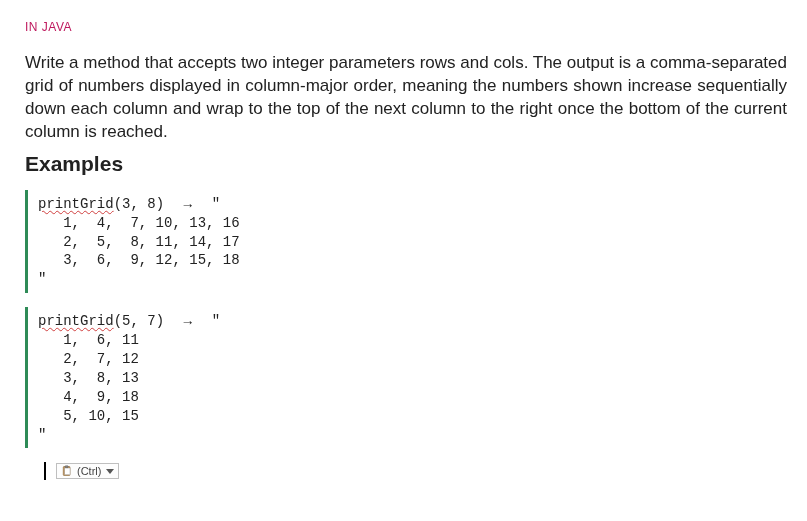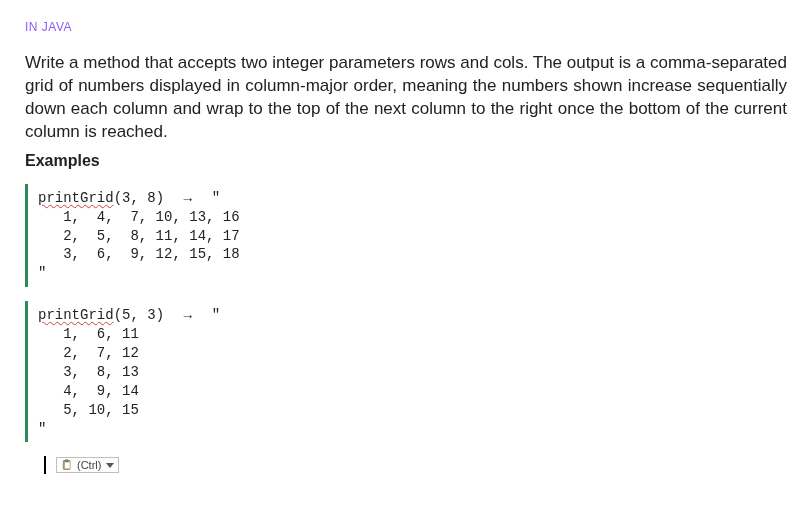--- a/index.html
+++ b/index.html
@@ -9,30 +9,30 @@
     font-size: 16px;
     color: #222;
     width: 807px;
     box-sizing: border-box;
     background: #fff;
   }
   .header-label {
     font-size: 12px;
     letter-spacing: 0.5px;
     margin-bottom: 18px;
-    color: #8b5cf6;
+    color: #be185d;
   }
   .prompt-text {
     font-size: 17px;
     line-height: 1.35;
     text-align: justify;
     margin-bottom: 8px;
   }
   h2.examples {
-    font-size: 16px;
+    font-size: 21px;
     font-weight: bold;
     margin: 0 0 14px 0;
   }
   .code-block {
     border-left: 3px solid #2e8b57;
     padding: 4px 0 4px 10px;
     font-family: "Courier New", Courier, monospace;
     font-size: 14px;
     white-space: pre;
     line-height: 1.35;
@@ -95,25 +95,25 @@
 <div class="prompt-text">Write a method that accepts two integer parameters rows and cols. The output is a comma-separated grid of numbers displayed in column-major order, meaning the numbers shown increase sequentially down each column and wrap to the top of the next column to the right once the bottom of the current column is reached.</div>
 
 <h2 class="examples">Examples</h2>
 
 <div class="code-block"><span class="call-line"><span class="spellcheck">printGrid</span><span>(3, 8)</span>  <span class="arrow">→</span>  <span>"</span></span>
 <span>   1,  4,  7, 10, 13, 16
    2,  5,  8, 11, 14, 17
    3,  6,  9, 12, 15, 18</span>
 <span>"</span></div>
 
-<div class="code-block"><span class="call-line"><span class="spellcheck">printGrid</span><span>(5, 3)</span>  <span class="arrow">→</span>  <span>"</span></span>
+<div class="code-block"><span class="call-line"><span class="spellcheck">printGrid</span><span>(5, 7)</span>  <span class="arrow">→</span>  <span>"</span></span>
 <span>   1,  6, 11
    2,  7, 12
    3,  8, 13
-   4,  9, 14
+   4,  9, 18
    5, 10, 15</span>
 <span>"</span></div>
 
 <div class="cursor-row">
   <div class="caret"></div>
   <div class="paste-tag">
     <svg class="paste-icon" viewBox="0 0 16 16">
       <rect x="3" y="2" width="9" height="12" rx="1" fill="#c8965a" stroke="#8a6a3a" stroke-width="0.8"></rect>
       <rect x="5" y="4" width="7" height="9" fill="#ffffff" stroke="#999" stroke-width="0.6"></rect>
       <rect x="5.5" y="1" width="4" height="2.5" rx="0.7" fill="#888" stroke="#555" stroke-width="0.6"></rect>

